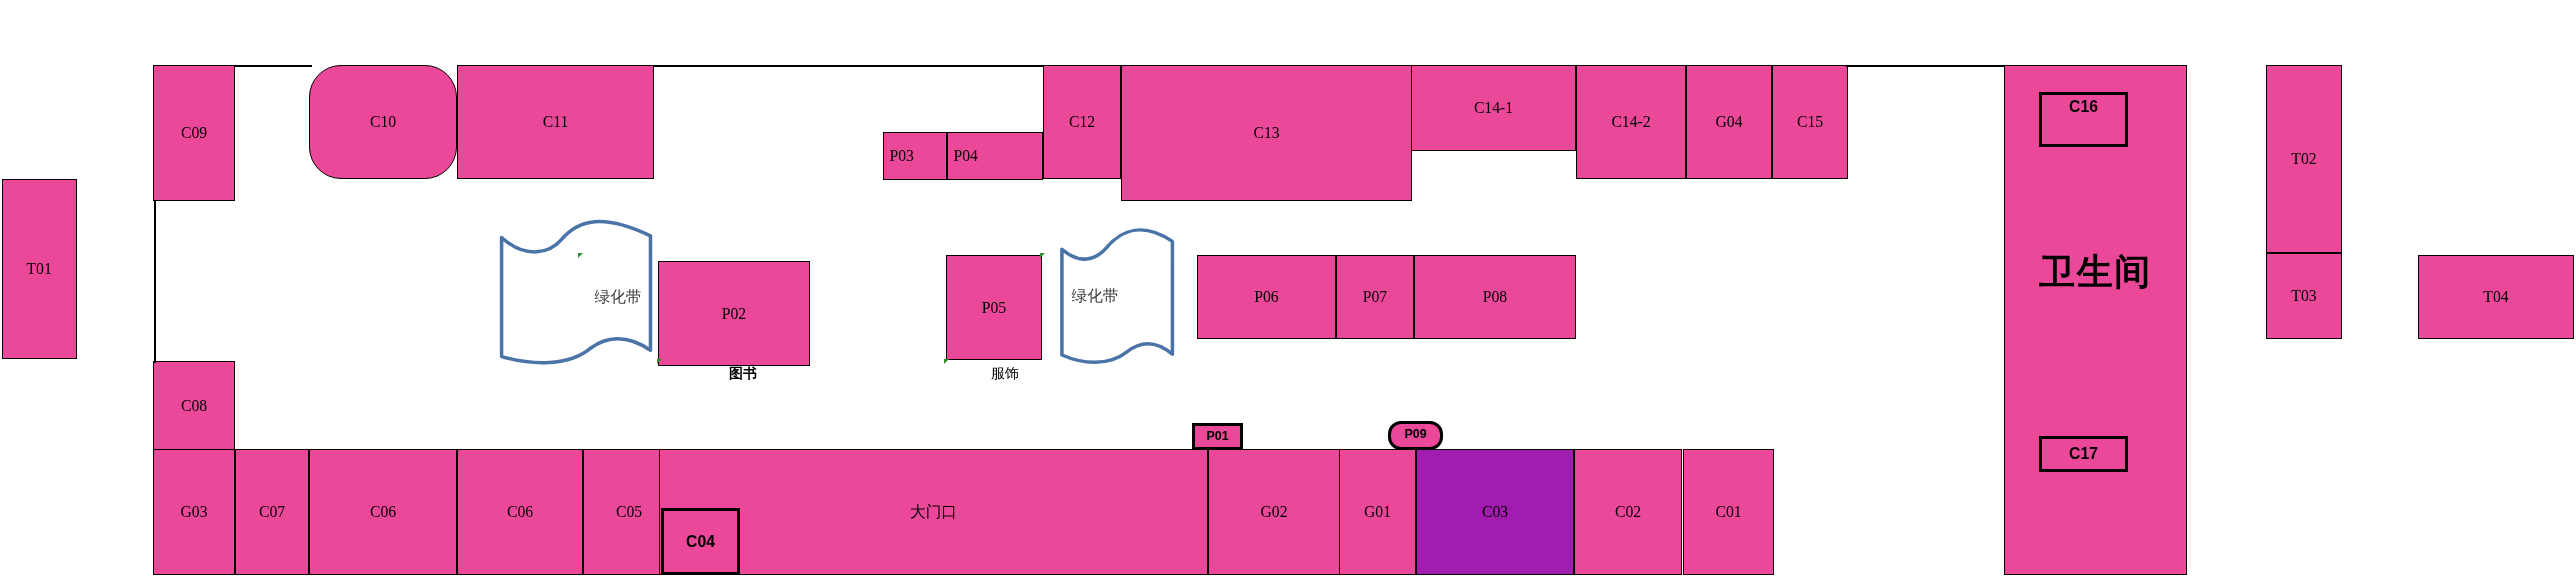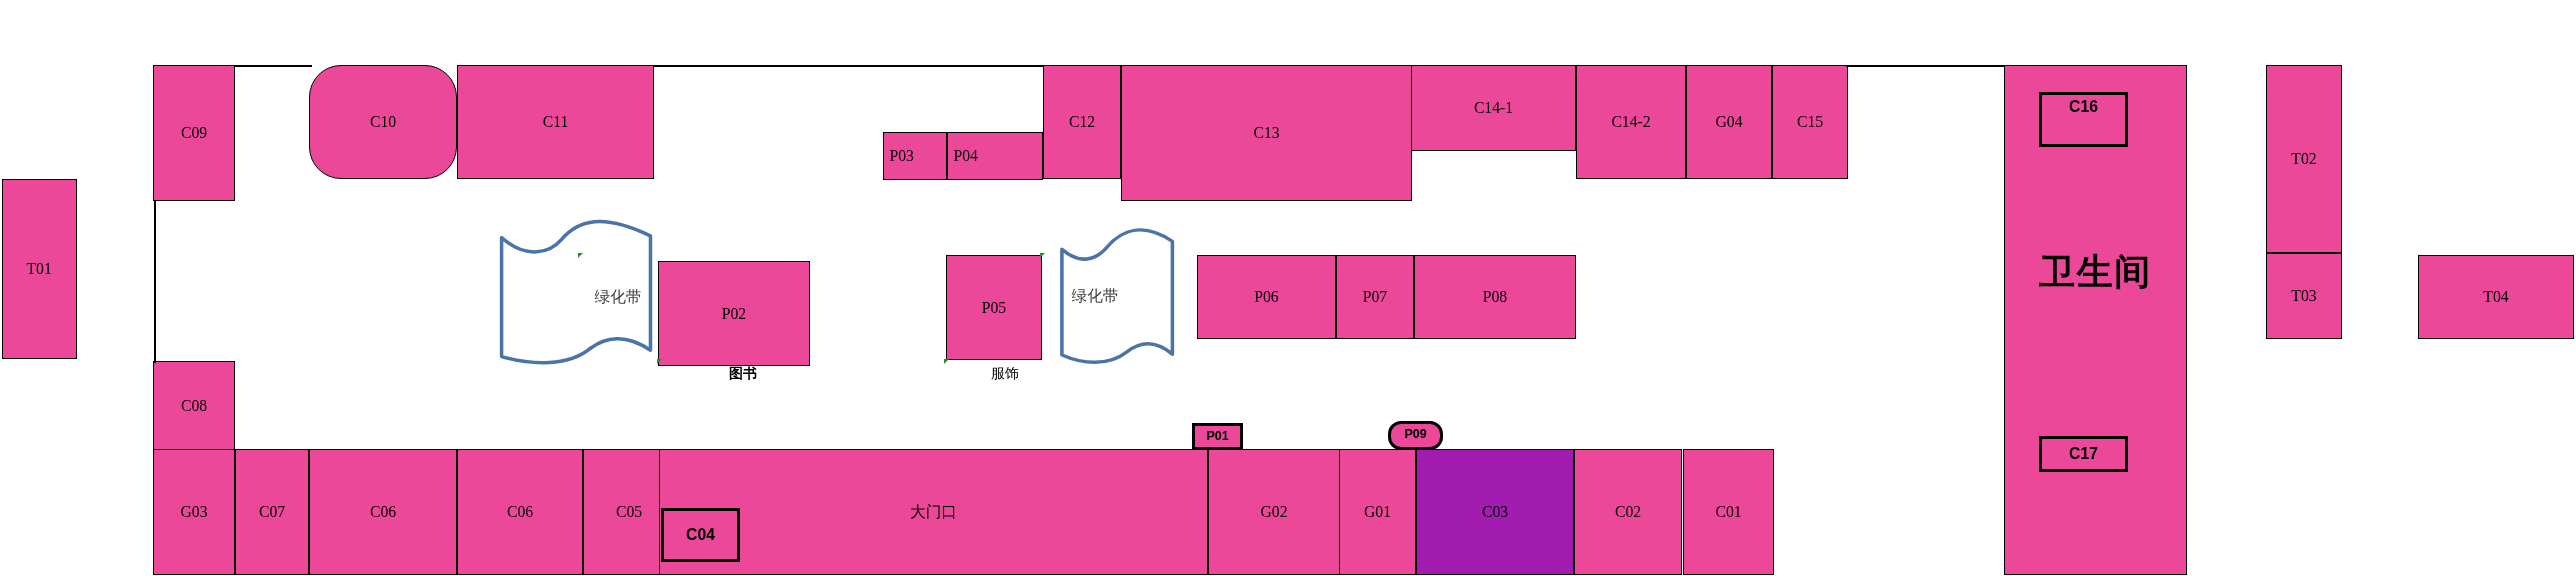--- a/index.html
+++ b/index.html
@@ -131,21 +131,21 @@
       </div>
       <div class="room bold" style="left: 2039px; top: 436px; width: 89px; height: 36px;">
         <span class="lbl">C17</span>
       </div>
       <div class="room bold" style="left: 1192px; top: 423px; width: 51px; height: 27px;">
         <span class="lbl" style="font-size: 12.5px;">P01</span>
       </div>
       <div class="room bold valign-bottom" style="left: 1388px; top: 421px; width: 55px; height: 29px;">
         <span class="lbl" style="font-size: 12.5px;">P09</span>
       </div>
-      <div class="room bold" style="left: 661px; top: 508px; width: 79px; height: 54px;">
+      <div class="room bold" style="left: 661px; top: 508px; width: 79px; height: 67px;">
         <span class="lbl">C04</span>
       </div>
       <div class="room " style="left: 2266px; top: 65px; width: 76px; height: 188px;">
         <span class="lbl">T02</span>
       </div>
       <div class="room " style="left: 2266px; top: 253px; width: 76px; height: 86px;">
         <span class="lbl">T03</span>
       </div>
       <div class="room " style="left: 2418px; top: 255px; width: 156px; height: 84px;">
         <span class="lbl">T04</span>

